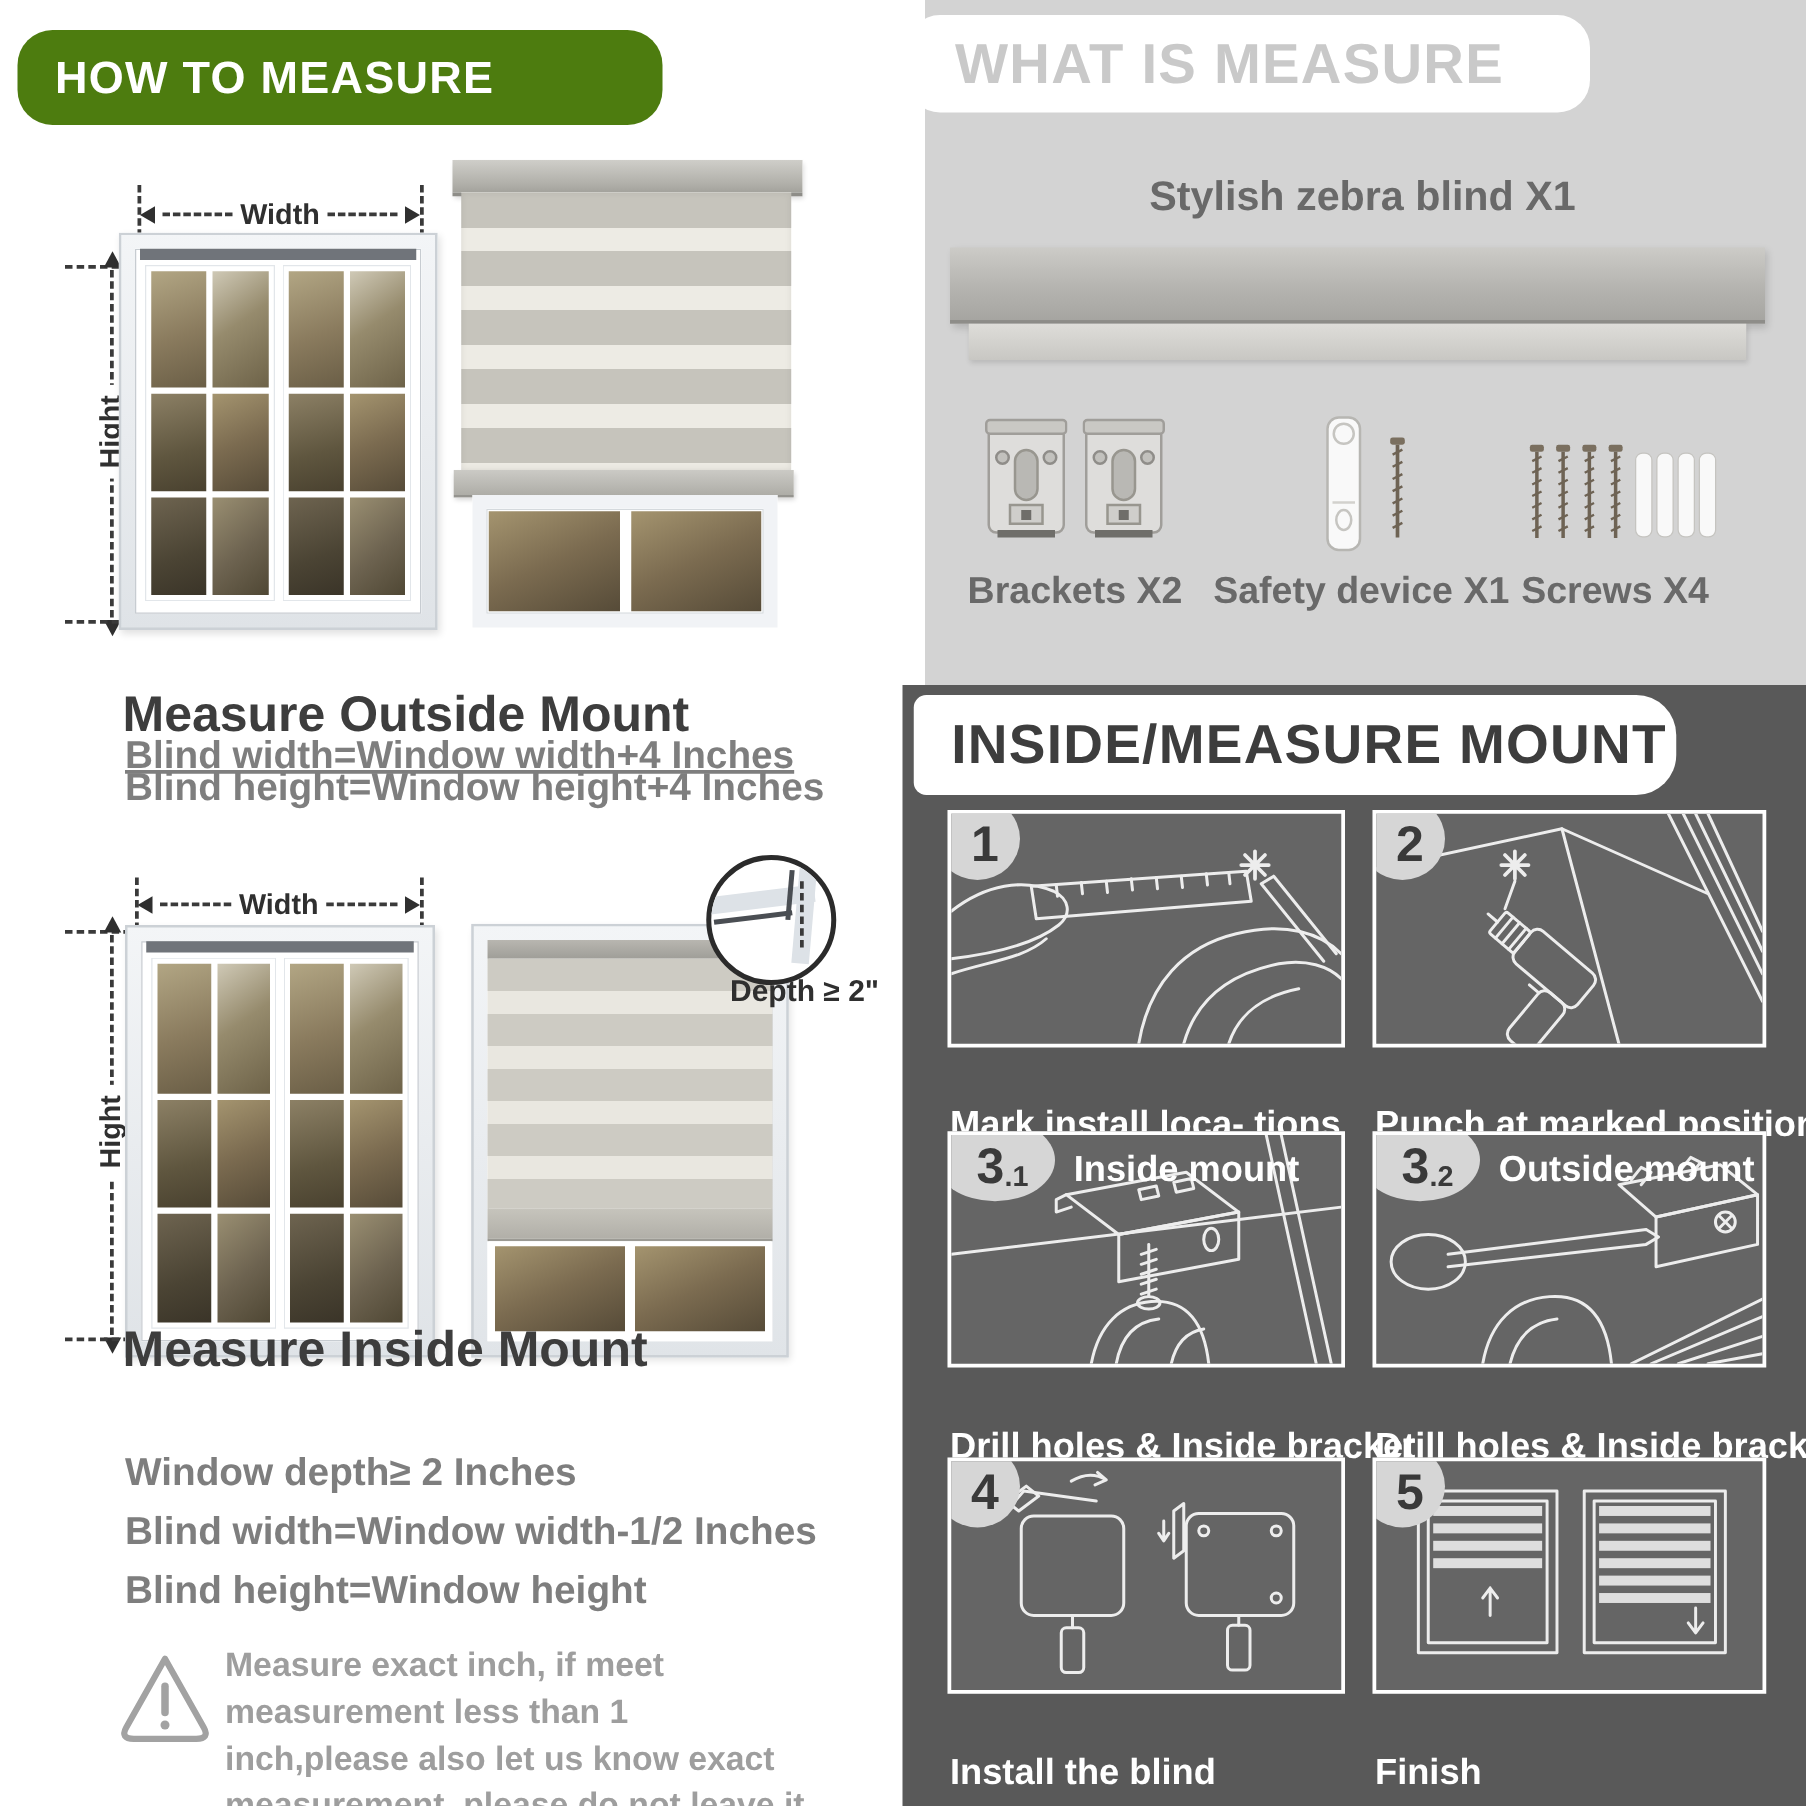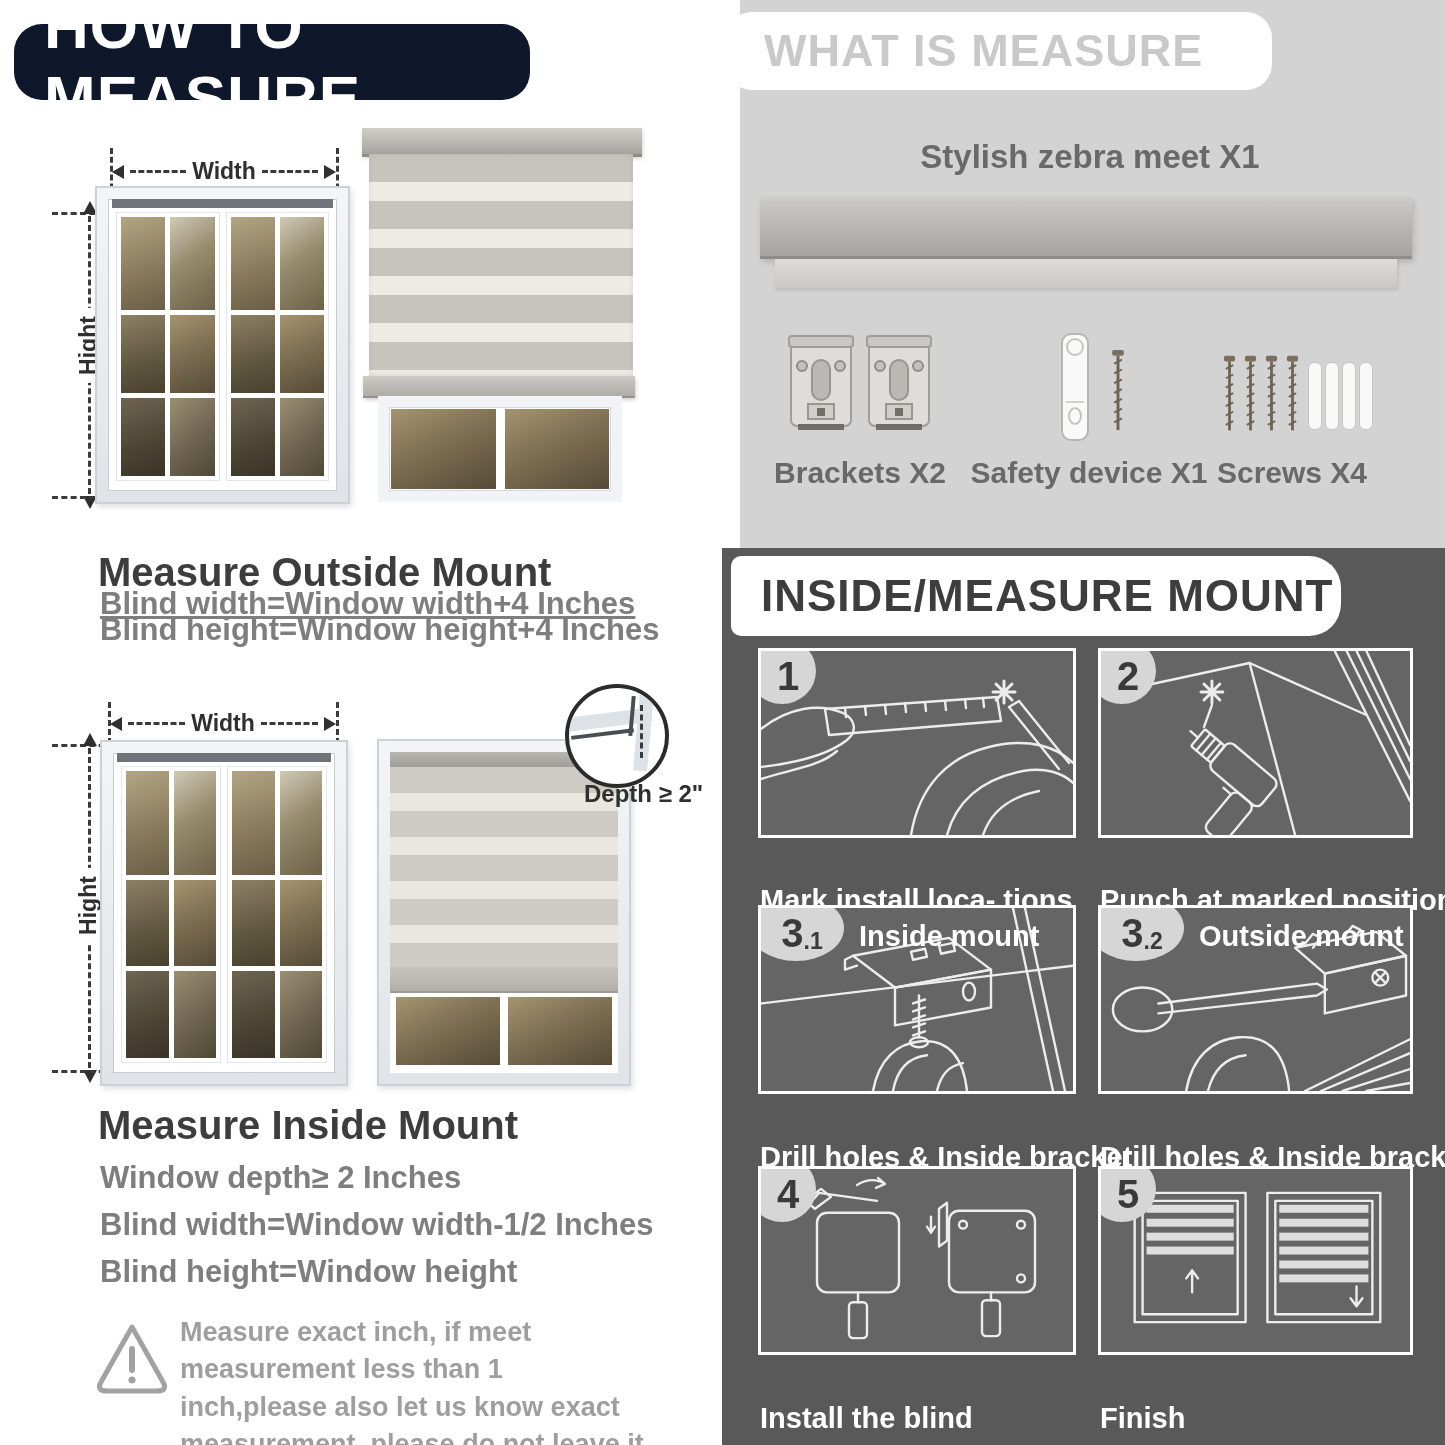--- a/index.html
+++ b/index.html
@@ -105,22 +105,22 @@
   .badge .sub{font-size:23px;margin-top:16px;}
   .panel-title{position:absolute;left:98px;top:12px;color:#fff;font-weight:bold;font-size:29px;}
   .caption{position:absolute;color:#fff;font-weight:bold;font-size:29px;white-space:nowrap;margin-top:32px;}
   .lineart{stroke:#ededed;stroke-width:2.4;fill:none;stroke-linecap:round;stroke-linejoin:round;}
 </style>
 </head>
 <body>
 
 <div class="page">
 
-  <div class="h-bar" style="left:14px;top:24px;width:486px;height:76px;background:#0f172a;border-radius:28px;
-              color:#fff;font-size:62px;padding-left:30px;">
+  <div class="h-bar" style="left:14px;top:24px;width:486px;height:76px;background:#4d7c0f;border-radius:28px;
+              color:#fff;font-size:36px;padding-left:30px;">
     <span>HOW TO MEASURE</span>
   </div>
 
   <div class="tick-v" style="left:110px;top:148px;height:68px;"></div>
   <div class="tick-v" style="left:336px;top:148px;height:68px;"></div>
   <div class="dim-h" style="left:112px;top:158px;width:224px;">
     <span class="ah ah-left"></span>
     <span class="line"></span>
     <span>Width</span>
     <span class="line"></span>
@@ -233,39 +233,39 @@
 
   <div class="mag" style="left:565px;top:684px;width:96px;height:96px;">
     <div class="fh"></div>
       <div class="fv"></div>
       <div class="lh"></div>
       <div class="lv"></div>
       <div class="dv"></div>
   </div>
   <div style="position:absolute;left:584px;top:780px;font-weight:bold;font-size:24px;color:#2f2f2f;">Depth ≥ 2"</div>
 
-  <div class="sec-title" style="left:98px;top:1103px;text-align:center;">Measure Inside Mount</div>
+  <div class="sec-title" style="left:98px;top:1058px;text-align:center;">Measure Inside Mount</div>
   <div class="sec-line" style="left:100px;top:1160px;">Window depth≥ 2 Inches</div>
   <div class="sec-line" style="left:100px;top:1207px;">Blind width=Window width-1/2 Inches</div>
   <div class="sec-line" style="left:100px;top:1254px;">Blind height=Window height</div>
 
   <svg viewBox="0 0 80 84" style="position:absolute;left:92px;top:1316px;width:80px;height:86px;">
     <path d="M40,10 L71,65 Q76,74 65,74 L15,74 Q4,74 9,65 Z" fill="none" stroke="#a2a2a2" stroke-width="5" stroke-linejoin="round"></path>
     <path d="M40,32 L40,53" stroke="#a2a2a2" stroke-width="6" stroke-linecap="round"></path>
     <circle cx="40" cy="63" r="3.6" fill="#a2a2a2"></circle>
   </svg>
   <div class="warn-text" style="left:180px;top:1314px;width:474px;">Measure exact inch, if meet measurement less than 1 inch,please also let us know exact measurement, please do not leave it</div>
 
   <div class="lt-bg"></div>
 
   <div class="h-bar inc-header" style="position:absolute;">
     <span>WHAT IS MEASURE</span>
   </div>
 
-  <div class="prod-label">Stylish zebra meet X1</div>
+  <div class="prod-label">Stylish zebra blind X1</div>
 
   <div class="rail-top"></div>
   <div class="rail-bottom"></div>
 
   <svg viewBox="0 0 66 102" style="position:absolute;left:788px;top:334px;width:66px;height:102px;">
     <rect x="3" y="8" width="60" height="84" rx="6" fill="#dedddb" stroke="#a09e9a" stroke-width="2"></rect>
     <rect x="1" y="2" width="64" height="11" rx="3" fill="#c9c8c4" stroke="#a09e9a" stroke-width="2"></rect>
     <rect x="24" y="26" width="18" height="40" rx="9" fill="#b9b8b4" stroke="#98968f" stroke-width="2"></rect>
     <circle cx="14" cy="32" r="5" fill="#c2c1bd" stroke="#8f8d89" stroke-width="2"></circle>
     <circle cx="52" cy="32" r="5" fill="#c2c1bd" stroke="#8f8d89" stroke-width="2"></circle>

